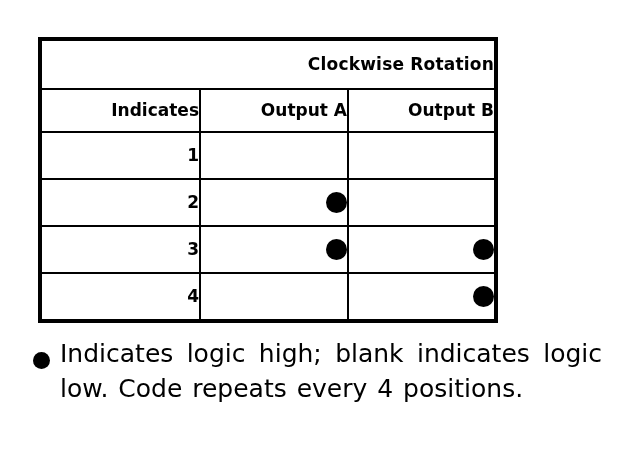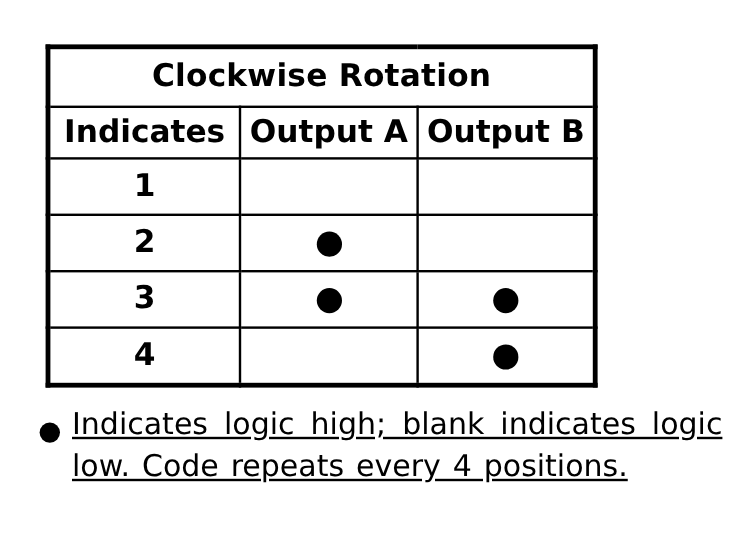--- a/index.html
+++ b/index.html
@@ -27,24 +27,24 @@
     width: 456px;
   }
   table.rot-table {
     border-collapse: collapse;
     width: 456px;
     table-layout: fixed;
     border: 4px solid #000000;
   }
   table.rot-table td {
     border: 2px solid #000000;
-    text-align: center;
+    text-align: right;
     vertical-align: middle;
     font-weight: bold;
-    font-size: 26px;
+    font-size: 17px;
     line-height: 1.1;
     padding: 0;
   }
   .caption-cell {
     height: 47px;
     font-size: 26px;
     letter-spacing: 0.2px;
   }
   .head-cell {
     height: 41px;
@@ -72,21 +72,20 @@
   }
 
   
   .note {
     position: absolute;
     left: 22px;
     top: 337px;
     width: 580px;
     display: flex;
     align-items: flex-start;
-    text-decoration: underline;
   }
   .note-bullet {
     width: 38px;
     flex: 0 0 38px;
     display: flex;
     justify-content: center;
     padding-top: 15px;
   }
   .note-bullet .dot {
     width: 17px;

